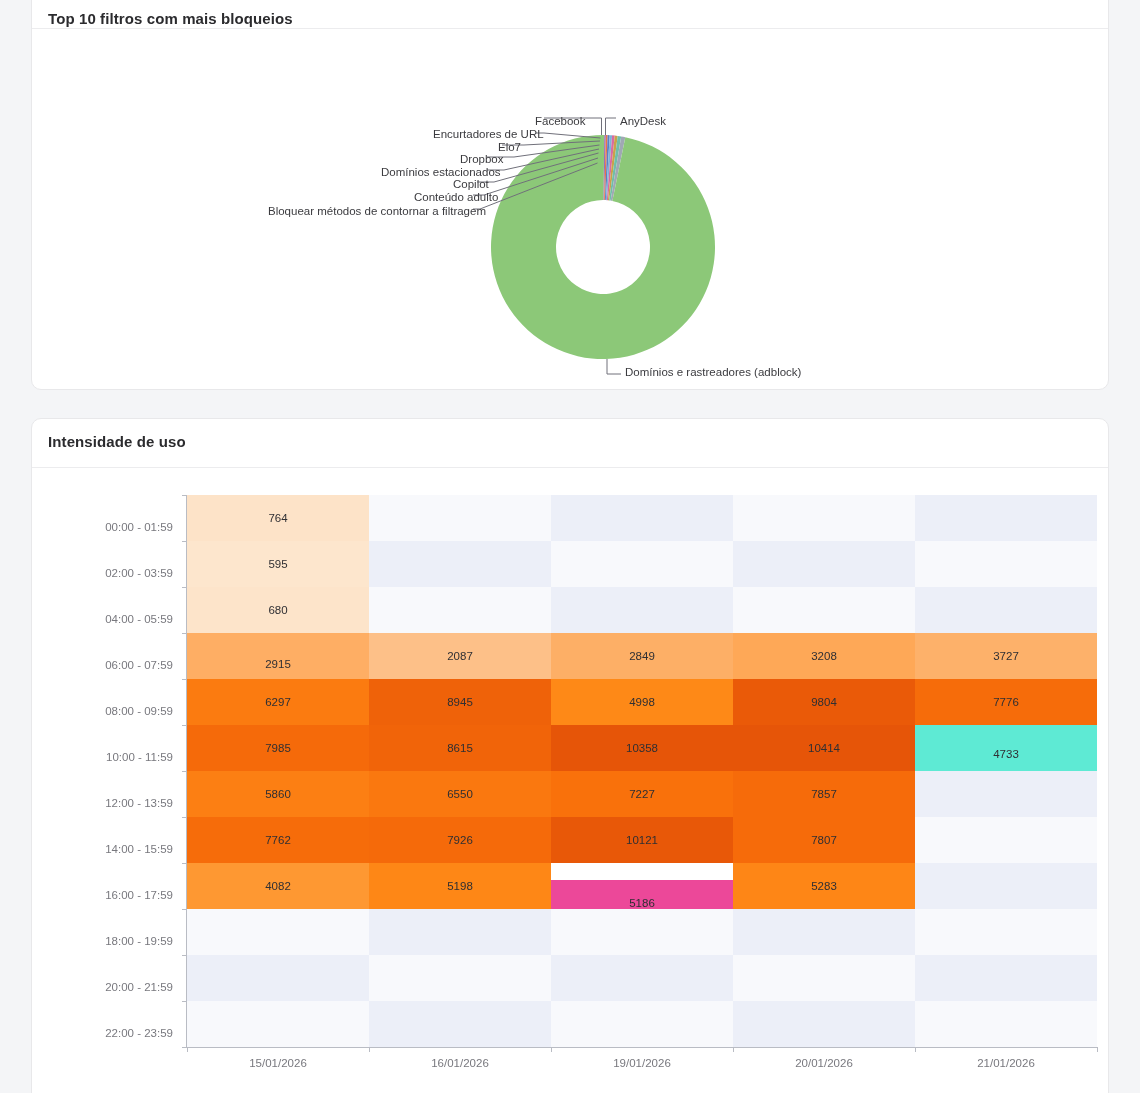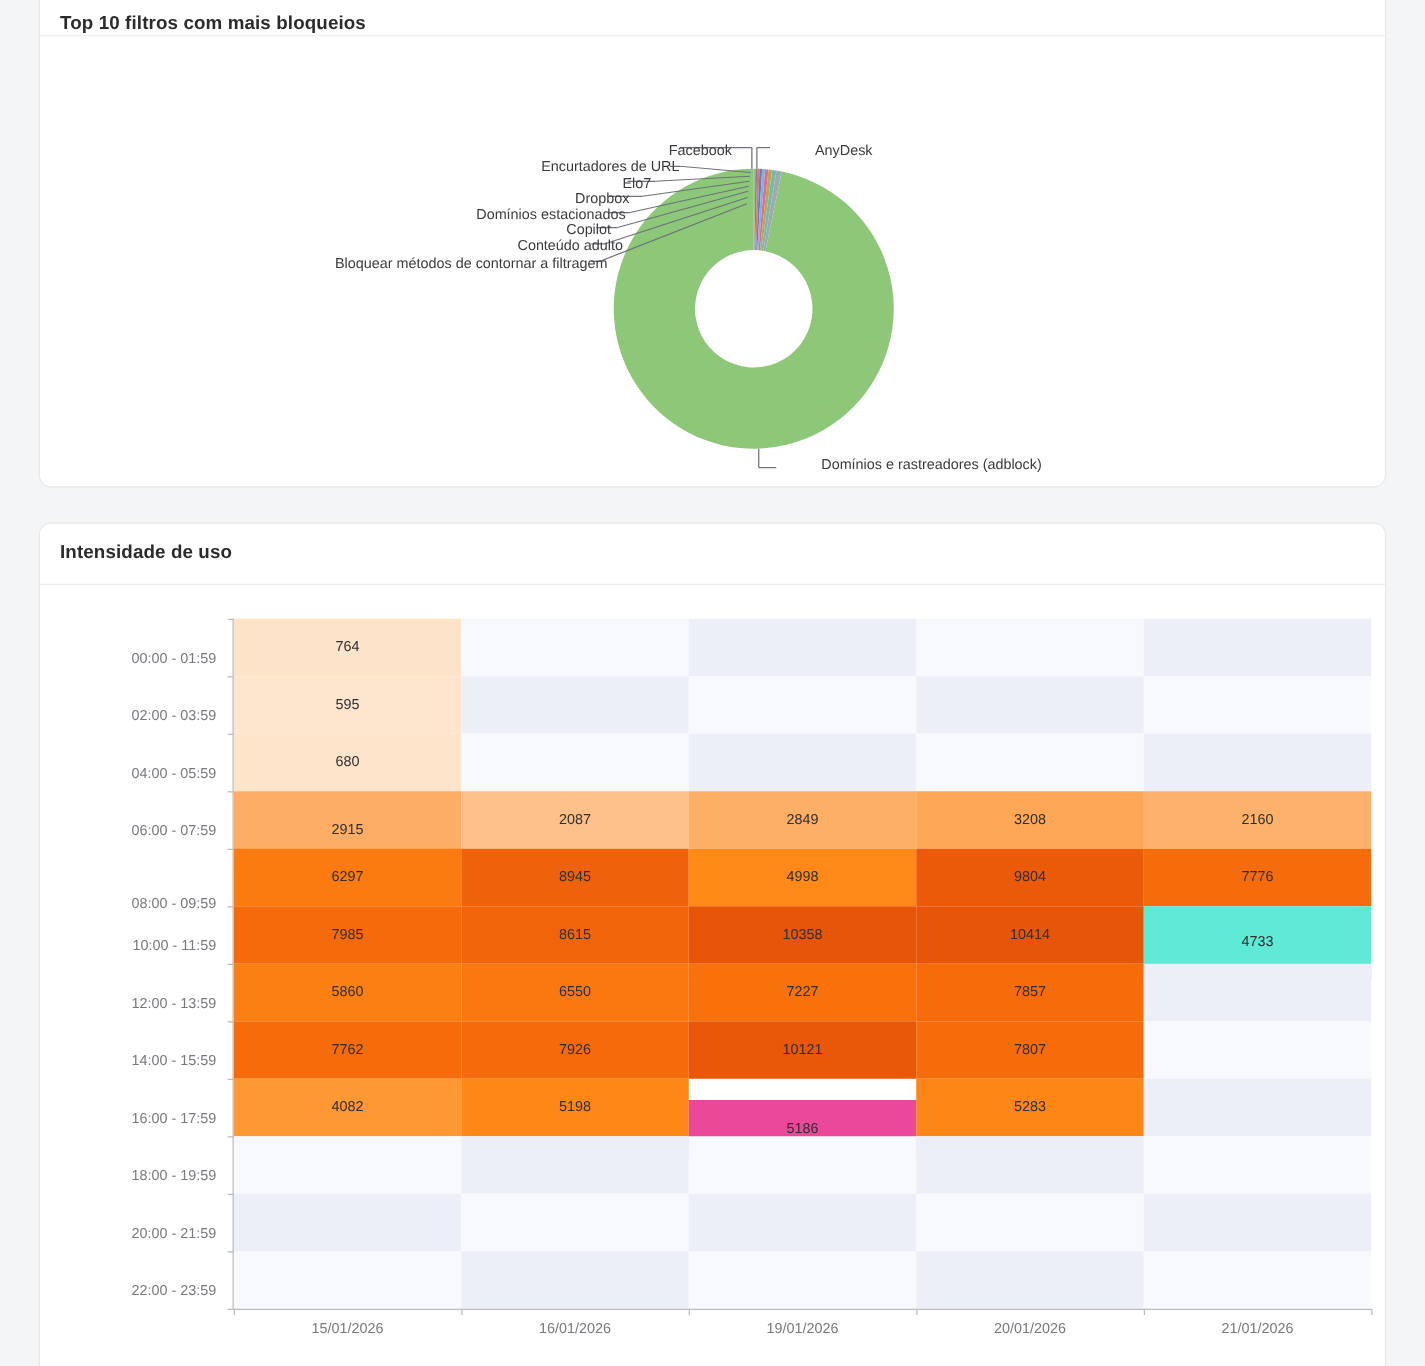--- a/index.html
+++ b/index.html
@@ -39,21 +39,21 @@
   #card-donut { left: 31px; top: -10px; width: 1078px; height: 400px; }
   #card-donut .card-header { height: 38px; padding-top: 19px; }
   .donut-body { position: relative; height: 360px; }
   .donut-svg { position: absolute; left: 0; top: 0; }
   .pie-label {
     position: absolute;
     font-size: 11.5px;
     color: #3b3b3f;
     white-space: nowrap;
   }
-  .pie-label.right { text-align: left; margin-left: 32px; }
+  .pie-label.right { text-align: left; }
   .pie-label.left  { text-align: right; }
 
   
   #card-heat { left: 31px; top: 418px; width: 1078px; height: 700px; }
   #card-heat .card-header { padding: 14px 16px 17px 16px; }
   .heat-body { position: relative; height: 620px; }
   .hm-cell {
     position: absolute;
     display: flex;
     align-items: center;
@@ -163,21 +163,21 @@
           <div class="hm-cell" style="left: 883px; top: 73px; width: 182px; height: 46px; background: rgb(248, 249, 252);"></div>
           <div class="hm-cell" style="left: 155px; top: 119px; width: 182px; height: 46px; background: rgb(253, 228, 202);">680</div>
           <div class="hm-cell" style="left: 337px; top: 119px; width: 182px; height: 46px; background: rgb(248, 249, 252);"></div>
           <div class="hm-cell" style="left: 519px; top: 119px; width: 182px; height: 46px; background: rgb(236, 239, 248);"></div>
           <div class="hm-cell" style="left: 701px; top: 119px; width: 182px; height: 46px; background: rgb(248, 249, 252);"></div>
           <div class="hm-cell" style="left: 883px; top: 119px; width: 182px; height: 46px; background: rgb(236, 239, 248);"></div>
           <div class="hm-cell" style="left: 155px; top: 165px; width: 182px; height: 62px; background: rgb(254, 174, 100);">2915</div>
           <div class="hm-cell" style="left: 337px; top: 165px; width: 182px; height: 46px; background: rgb(253, 192, 136);">2087</div>
           <div class="hm-cell" style="left: 519px; top: 165px; width: 182px; height: 46px; background: rgb(253, 175, 102);">2849</div>
           <div class="hm-cell" style="left: 701px; top: 165px; width: 182px; height: 46px; background: rgb(254, 168, 87);">3208</div>
-          <div class="hm-cell" style="left: 883px; top: 165px; width: 182px; height: 46px; background: rgb(253, 177, 106);">2160</div>
+          <div class="hm-cell" style="left: 883px; top: 165px; width: 182px; height: 46px; background: rgb(253, 177, 106);">3727</div>
           <div class="hm-cell" style="left: 155px; top: 211px; width: 182px; height: 46px; background: rgb(251, 123, 16);">6297</div>
           <div class="hm-cell" style="left: 337px; top: 211px; width: 182px; height: 46px; background: rgb(239, 98, 9);">8945</div>
           <div class="hm-cell" style="left: 519px; top: 211px; width: 182px; height: 46px; background: rgb(254, 137, 23);">4998</div>
           <div class="hm-cell" style="left: 701px; top: 211px; width: 182px; height: 46px; background: rgb(234, 90, 8);">9804</div>
           <div class="hm-cell" style="left: 883px; top: 211px; width: 182px; height: 46px; background: rgb(246, 108, 10);">7776</div>
           <div class="hm-cell" style="left: 155px; top: 257px; width: 182px; height: 46px; background: rgb(245, 106, 10);">7985</div>
           <div class="hm-cell" style="left: 337px; top: 257px; width: 182px; height: 46px; background: rgb(241, 100, 9);">8615</div>
           <div class="hm-cell" style="left: 519px; top: 257px; width: 182px; height: 46px; background: rgb(230, 85, 8);">10358</div>
           <div class="hm-cell" style="left: 701px; top: 257px; width: 182px; height: 46px; background: rgb(230, 85, 8);">10414</div>
           <div class="hm-cell" style="left: 883px; top: 257px; width: 182px; height: 58px; background: #5eead4;">4733</div>
@@ -215,21 +215,21 @@
           <div class="axis-line" style="left: 154px; top: 579px; width: 911px; height: 1px;"></div>
           <div class="tick" style="left: 150px; top: 27px; width: 5px; height: 1px;"></div>
           <div class="hm-ylabel" style="left: 0px; width: 141px; top: 42px;">00:00 - 01:59</div>
           <div class="tick" style="left: 150px; top: 73px; width: 5px; height: 1px;"></div>
           <div class="hm-ylabel" style="left: 0px; width: 141px; top: 88px;">02:00 - 03:59</div>
           <div class="tick" style="left: 150px; top: 119px; width: 5px; height: 1px;"></div>
           <div class="hm-ylabel" style="left: 0px; width: 141px; top: 134px;">04:00 - 05:59</div>
           <div class="tick" style="left: 150px; top: 165px; width: 5px; height: 1px;"></div>
           <div class="hm-ylabel" style="left: 0px; width: 141px; top: 180px;">06:00 - 07:59</div>
           <div class="tick" style="left: 150px; top: 211px; width: 5px; height: 1px;"></div>
-          <div class="hm-ylabel" style="left: 0px; width: 141px; top: 238px;">08:00 - 09:59</div>
+          <div class="hm-ylabel" style="left: 0px; width: 141px; top: 226px;">08:00 - 09:59</div>
           <div class="tick" style="left: 150px; top: 257px; width: 5px; height: 1px;"></div>
           <div class="hm-ylabel" style="left: 0px; width: 141px; top: 272px;">10:00 - 11:59</div>
           <div class="tick" style="left: 150px; top: 303px; width: 5px; height: 1px;"></div>
           <div class="hm-ylabel" style="left: 0px; width: 141px; top: 318px;">12:00 - 13:59</div>
           <div class="tick" style="left: 150px; top: 349px; width: 5px; height: 1px;"></div>
           <div class="hm-ylabel" style="left: 0px; width: 141px; top: 364px;">14:00 - 15:59</div>
           <div class="tick" style="left: 150px; top: 395px; width: 5px; height: 1px;"></div>
           <div class="hm-ylabel" style="left: 0px; width: 141px; top: 410px;">16:00 - 17:59</div>
           <div class="tick" style="left: 150px; top: 441px; width: 5px; height: 1px;"></div>
           <div class="hm-ylabel" style="left: 0px; width: 141px; top: 456px;">18:00 - 19:59</div>

